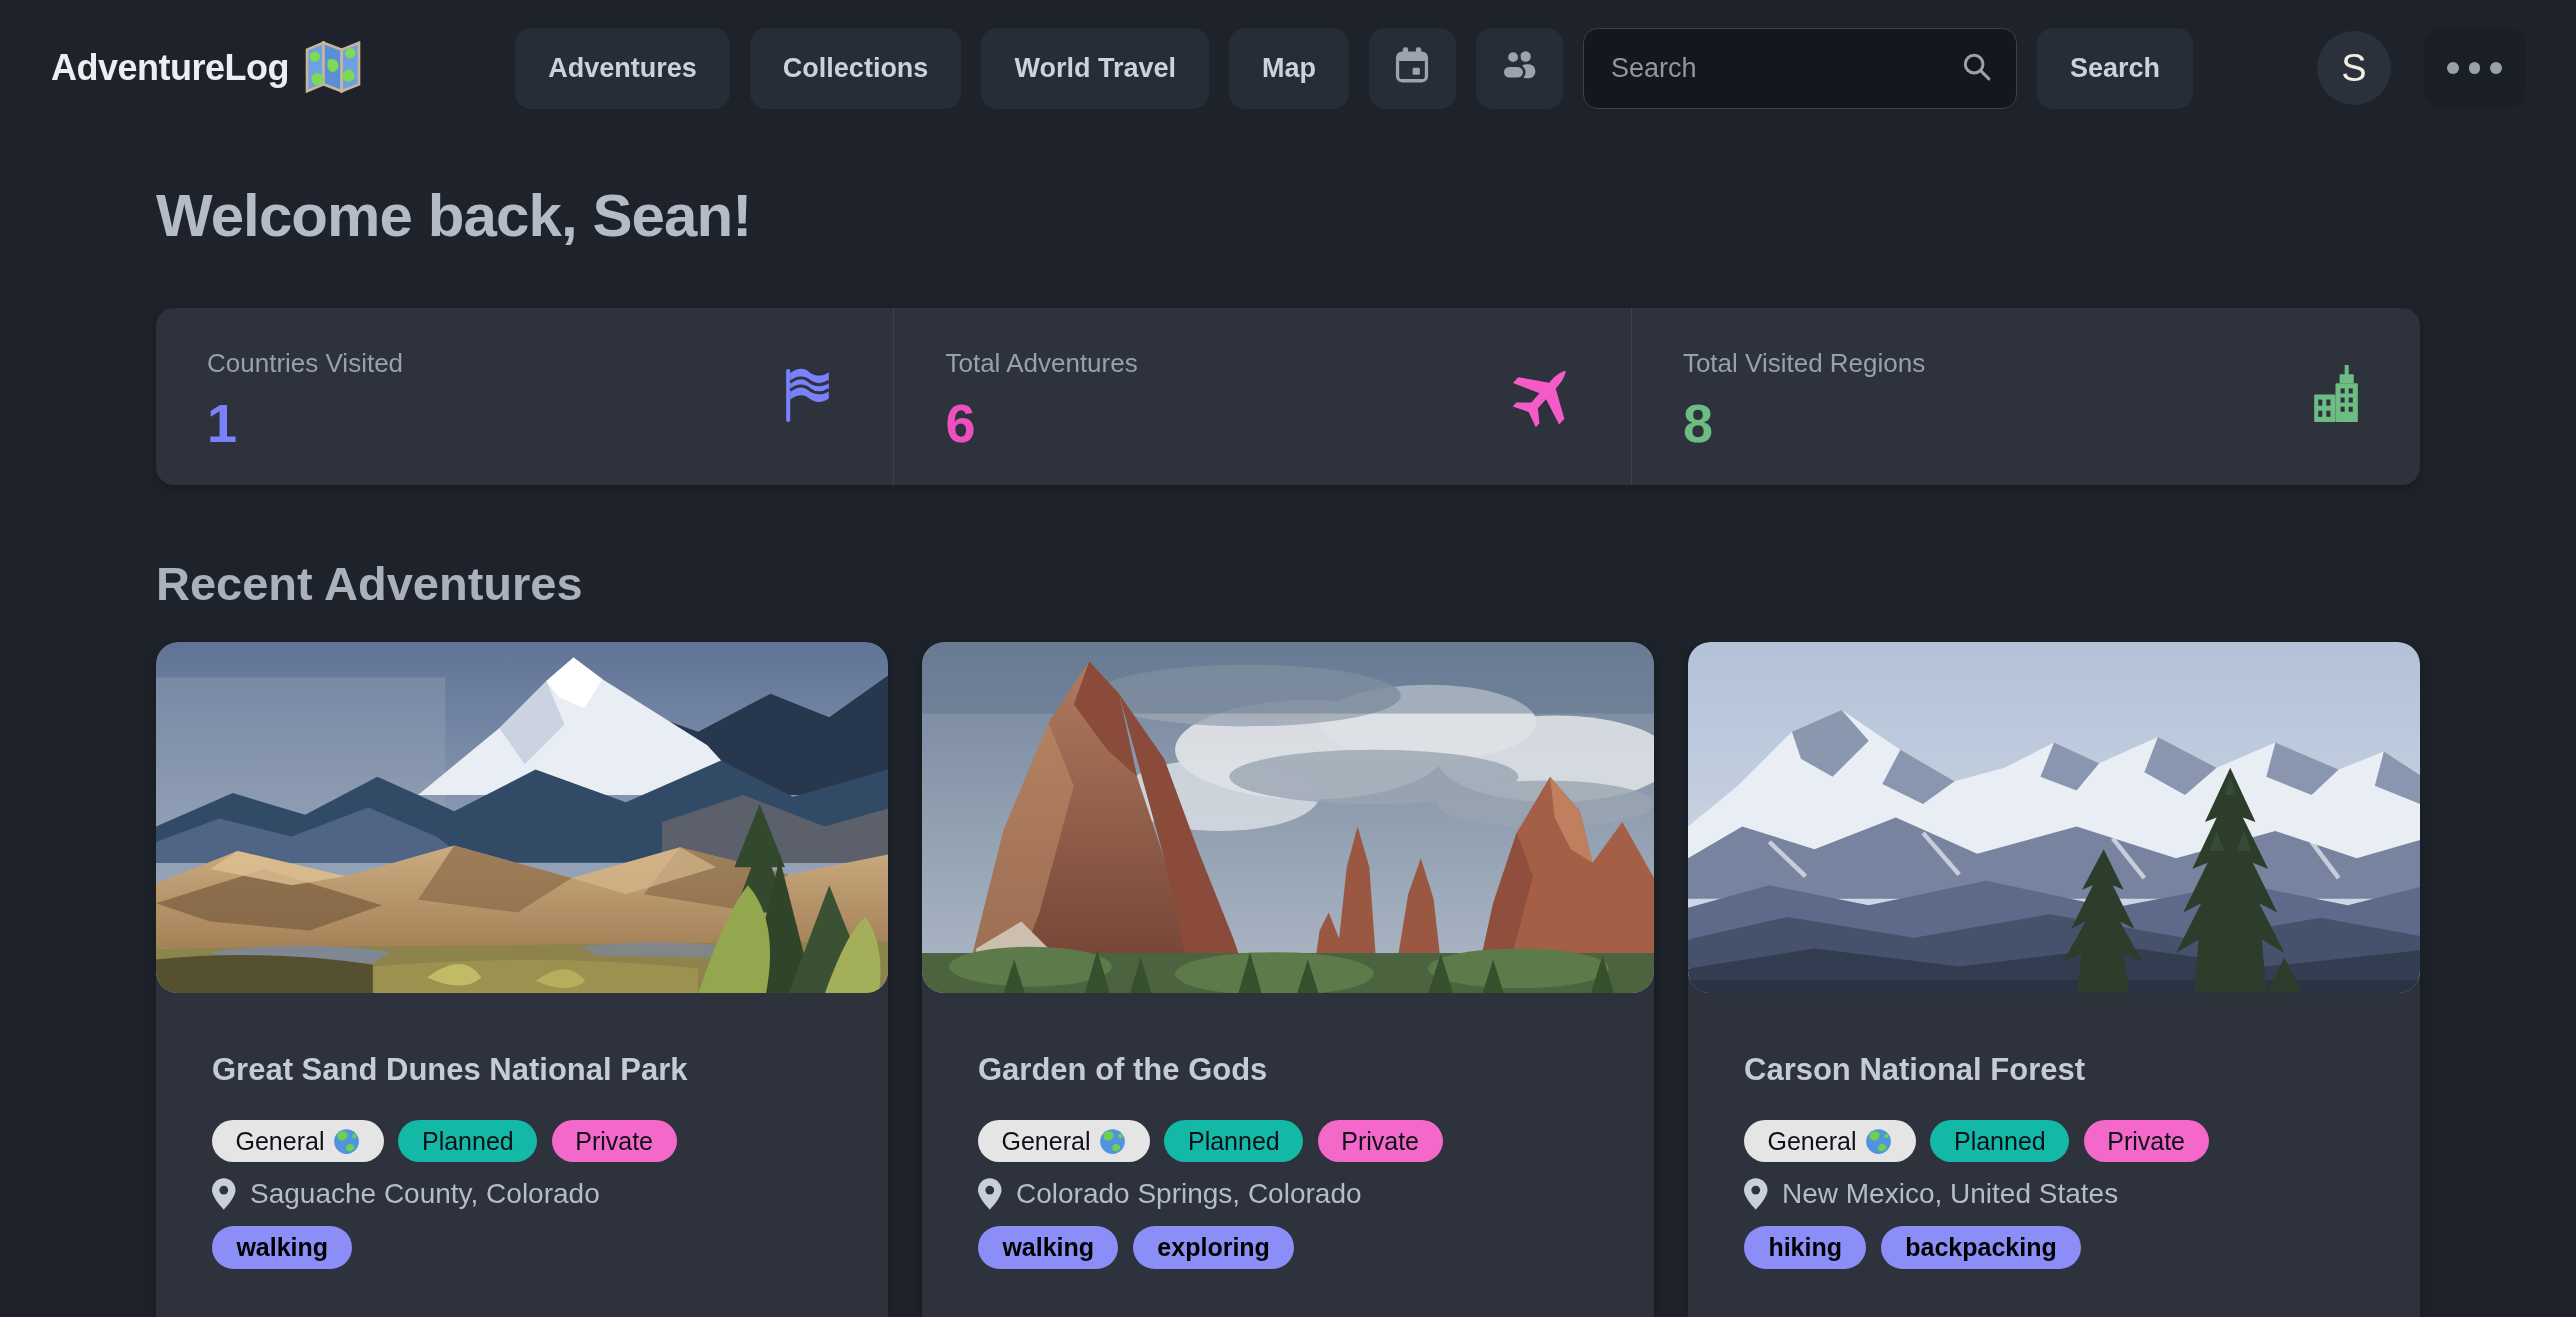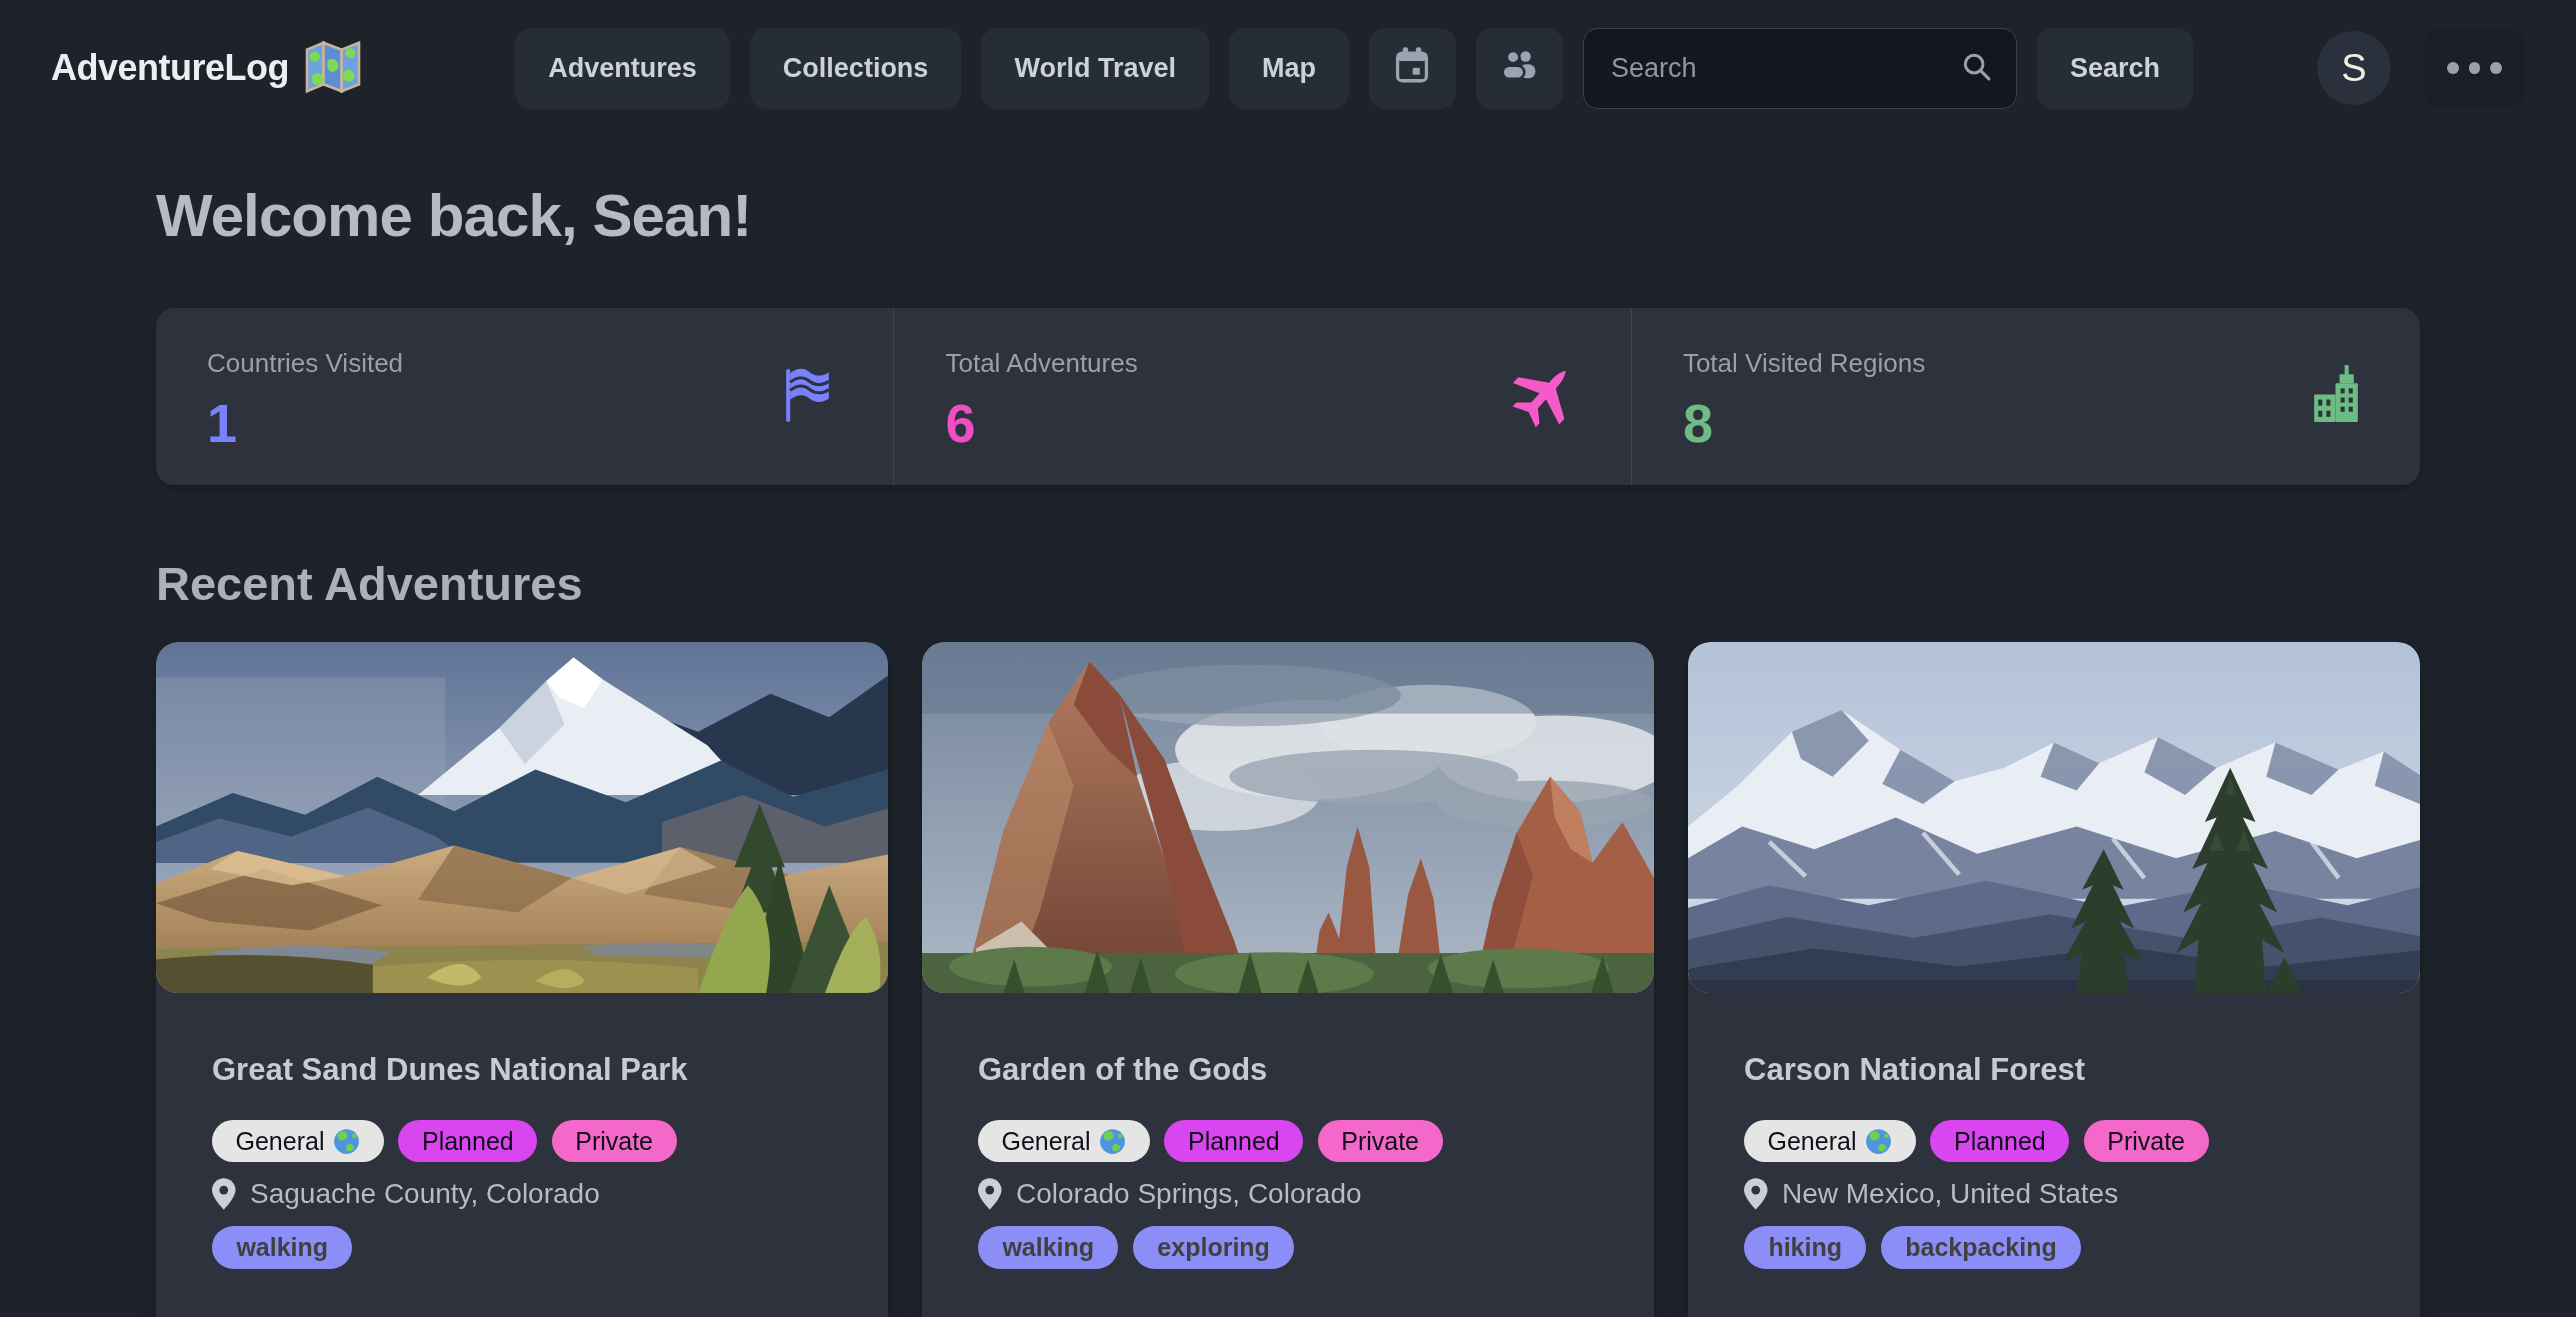--- a/index.html
+++ b/index.html
@@ -66,26 +66,26 @@
   .card-img { width:100%; height:351px; display:block; border-radius:22px; }
   .card-body { padding:49px 56px 0; }
   .card-title { font-size:31px; line-height:56px; font-weight:600; color:#c6ccd5; margin-bottom:22px; cursor:pointer; }
   .badge-row, .tag-row { display:flex; gap:14.5px; flex-wrap:wrap; }
   .badge {
     height:42px; padding:0 23.5px; border-radius:21px; display:inline-flex;
     align-items:center; gap:9px; font-size:25px; font-weight:500; color:#0e1118;
     white-space:nowrap;
   }
   .badge-primary { background:#e5e5e5; }
-  .badge-success { background:#d946ef; }
+  .badge-success { background:#14b8a6; }
   .badge-secondary { background:#f468c9; }
   .loc-row { display:flex; align-items:center; gap:14.5px; margin:16px 0; font-size:28px; color:#b6bcc6; }
   .tag {
     height:43px; padding:0 24.4px; border-radius:22px; background:#8b8ef6;
-    color:#404040; font-size:25px; font-weight:700; display:inline-flex; align-items:center;
+    color:#000000; font-size:25px; font-weight:700; display:inline-flex; align-items:center;
   }
 </style>
 </head>
 <body>
 
 <header class="navbar">
   <div class="logo">
     <span class="logo-text">AdventureLog</span>
     <span>
       <svg width="56" height="52" viewBox="0 0 64 60">

